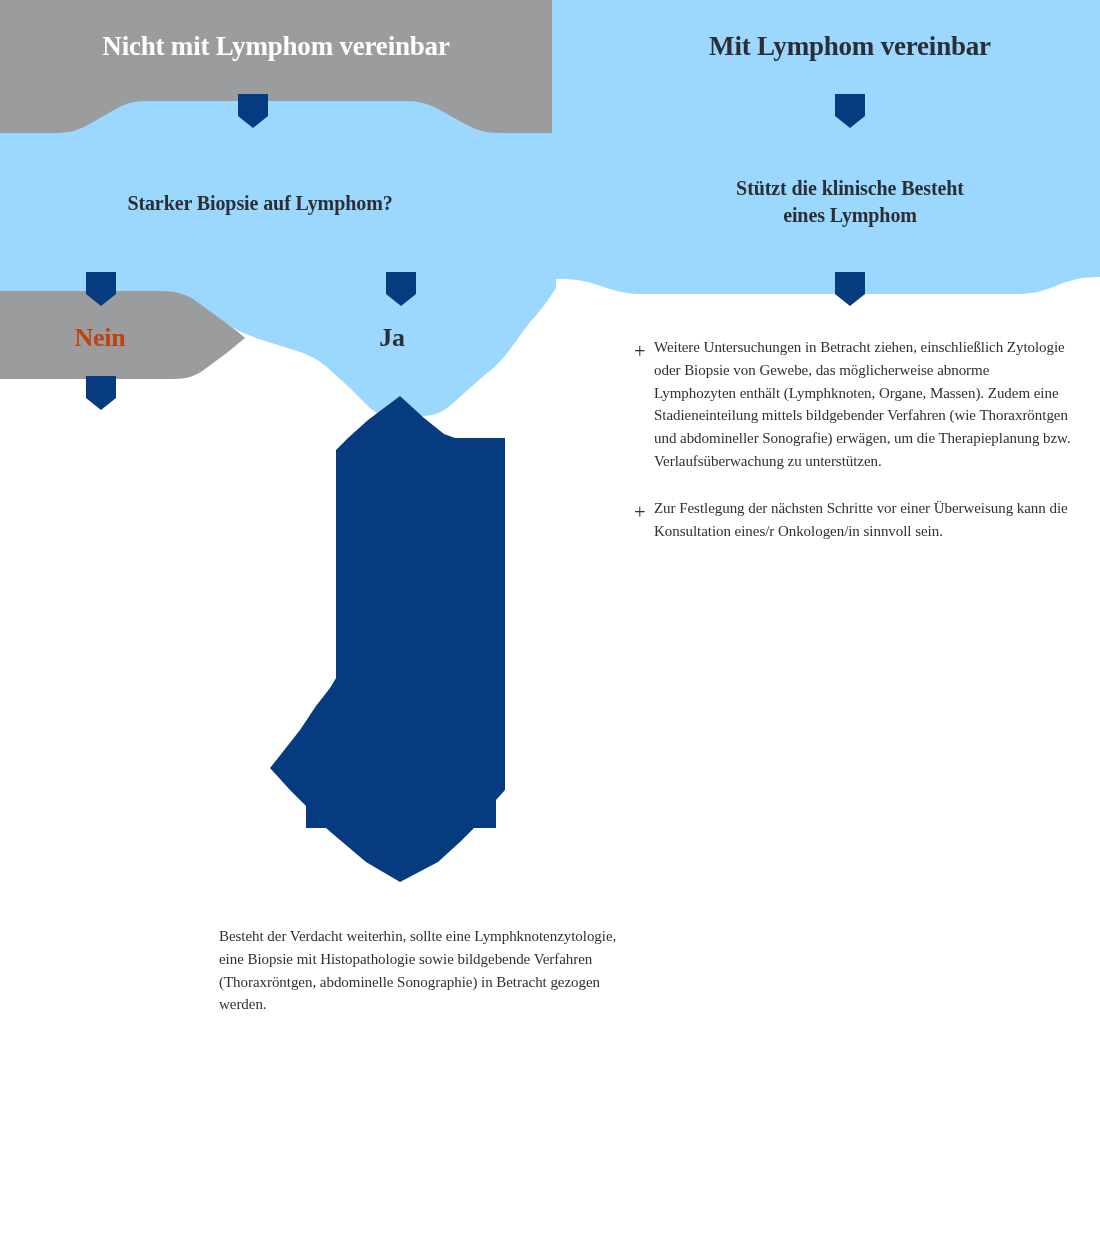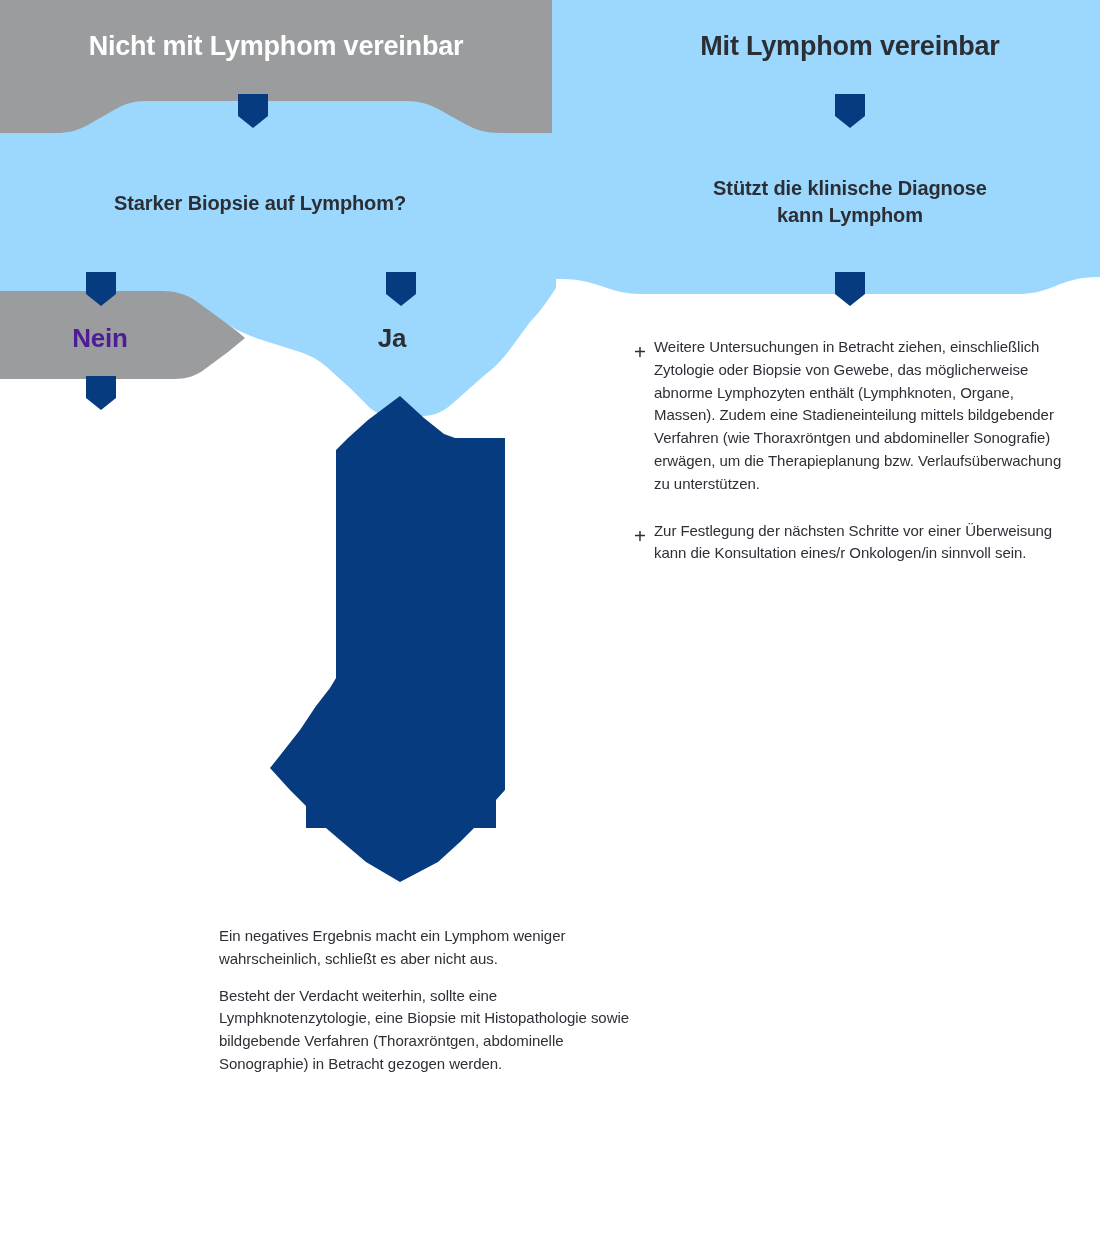--- a/index.html
+++ b/index.html
@@ -21,20 +21,21 @@
   #flow-shapes {
     position: absolute;
     inset: 0;
     width: 1100px;
     height: 1252px;
     display: block;
   }
   .txt {
     position: absolute;
     box-sizing: border-box;
+    font-family: Liberation Serif, serif;
   }
   .hdr {
     font-weight: bold;
     font-size: 27px;
     letter-spacing: -0.2px;
     line-height: 1.2;
   }
   .hdr-left {
     color: #ffffff;
     text-align: center;
@@ -50,21 +51,21 @@
     text-align: center;
     line-height: 1.35;
     letter-spacing: -0.1px;
   }
   .branch-label {
     font-weight: bold;
     font-size: 26px;
     text-align: center;
     letter-spacing: -0.2px;
   }
-  .branch-no { color: #4c1d95; }
+  .branch-no { color: #c2410c; }
   .branch-yes { color: #2b2f35; }
   .body-txt {
     font-size: 15px;
     color: #2c3036;
     line-height: 1.52;
     letter-spacing: -0.05px;
   }
   .bullet-row {
     position: relative;
     display: block;
@@ -182,22 +183,22 @@
     </g>
   </svg>
 
   <div class="txt hdr hdr-left" style="left:0px; top:30px; width:552px;">Nicht mit Lymphom vereinbar</div>
 
   <div class="txt hdr hdr-right" style="left:600px; top:30px; width:500px;">Mit Lymphom vereinbar</div>
 
   <div class="txt sub" style="left:20px; top:190px; width:480px;">Starker Biopsie auf Lymphom?</div>
 
   <div class="txt" style="left:620px; top:175px; width:460px;">
-    <div class="sub">Stützt die klinische Diagnose</div>
-    <div class="sub">kann Lymphom</div>
+    <div class="sub">Stützt die klinische Besteht</div>
+    <div class="sub">eines Lymphom</div>
   </div>
 
   <div class="txt branch-label branch-no" style="left:20px; top:323px; width:160px;">Nein</div>
 
   <div class="txt branch-label branch-yes" style="left:312px; top:323px; width:160px;">Ja</div>
 
 
   <div class="txt" style="left:634px; top:336px; width:440px;">
 
     <div class="bullet-row">
@@ -205,17 +206,16 @@
       <span class="body-txt">Weitere Untersuchungen in Betracht ziehen, einschließlich Zytologie oder Biopsie von Gewebe, das möglicherweise abnorme Lymphozyten enthält (Lymphknoten, Organe, Massen). Zudem eine Stadieneinteilung mittels bildgebender Verfahren (wie Thoraxröntgen und abdomineller Sonografie) erwägen, um die Therapieplanung bzw. Verlaufsüberwachung zu unterstützen.</span>
     </div>
 
     <div class="bullet-row">
       <span class="bullet-plus">+</span>
       <span class="body-txt">Zur Festlegung der nächsten Schritte vor einer Überweisung kann die Konsultation eines/r Onkologen/in sinnvoll sein.</span>
     </div>
   </div>
 
   <div class="txt" style="left:219px; top:925px; width:410px;">
-    <div class="para body-txt">Ein negatives Ergebnis macht ein Lymphom weniger wahrscheinlich, schließt es aber nicht aus.</div>
     <div class="para body-txt">Besteht der Verdacht weiterhin, sollte eine Lymphknotenzytologie, eine Biopsie mit Histopathologie sowie bildgebende Verfahren (Thoraxröntgen, abdominelle Sonographie) in Betracht gezogen werden.</div>
   </div>
 
 </div>
 
 </body></html>

